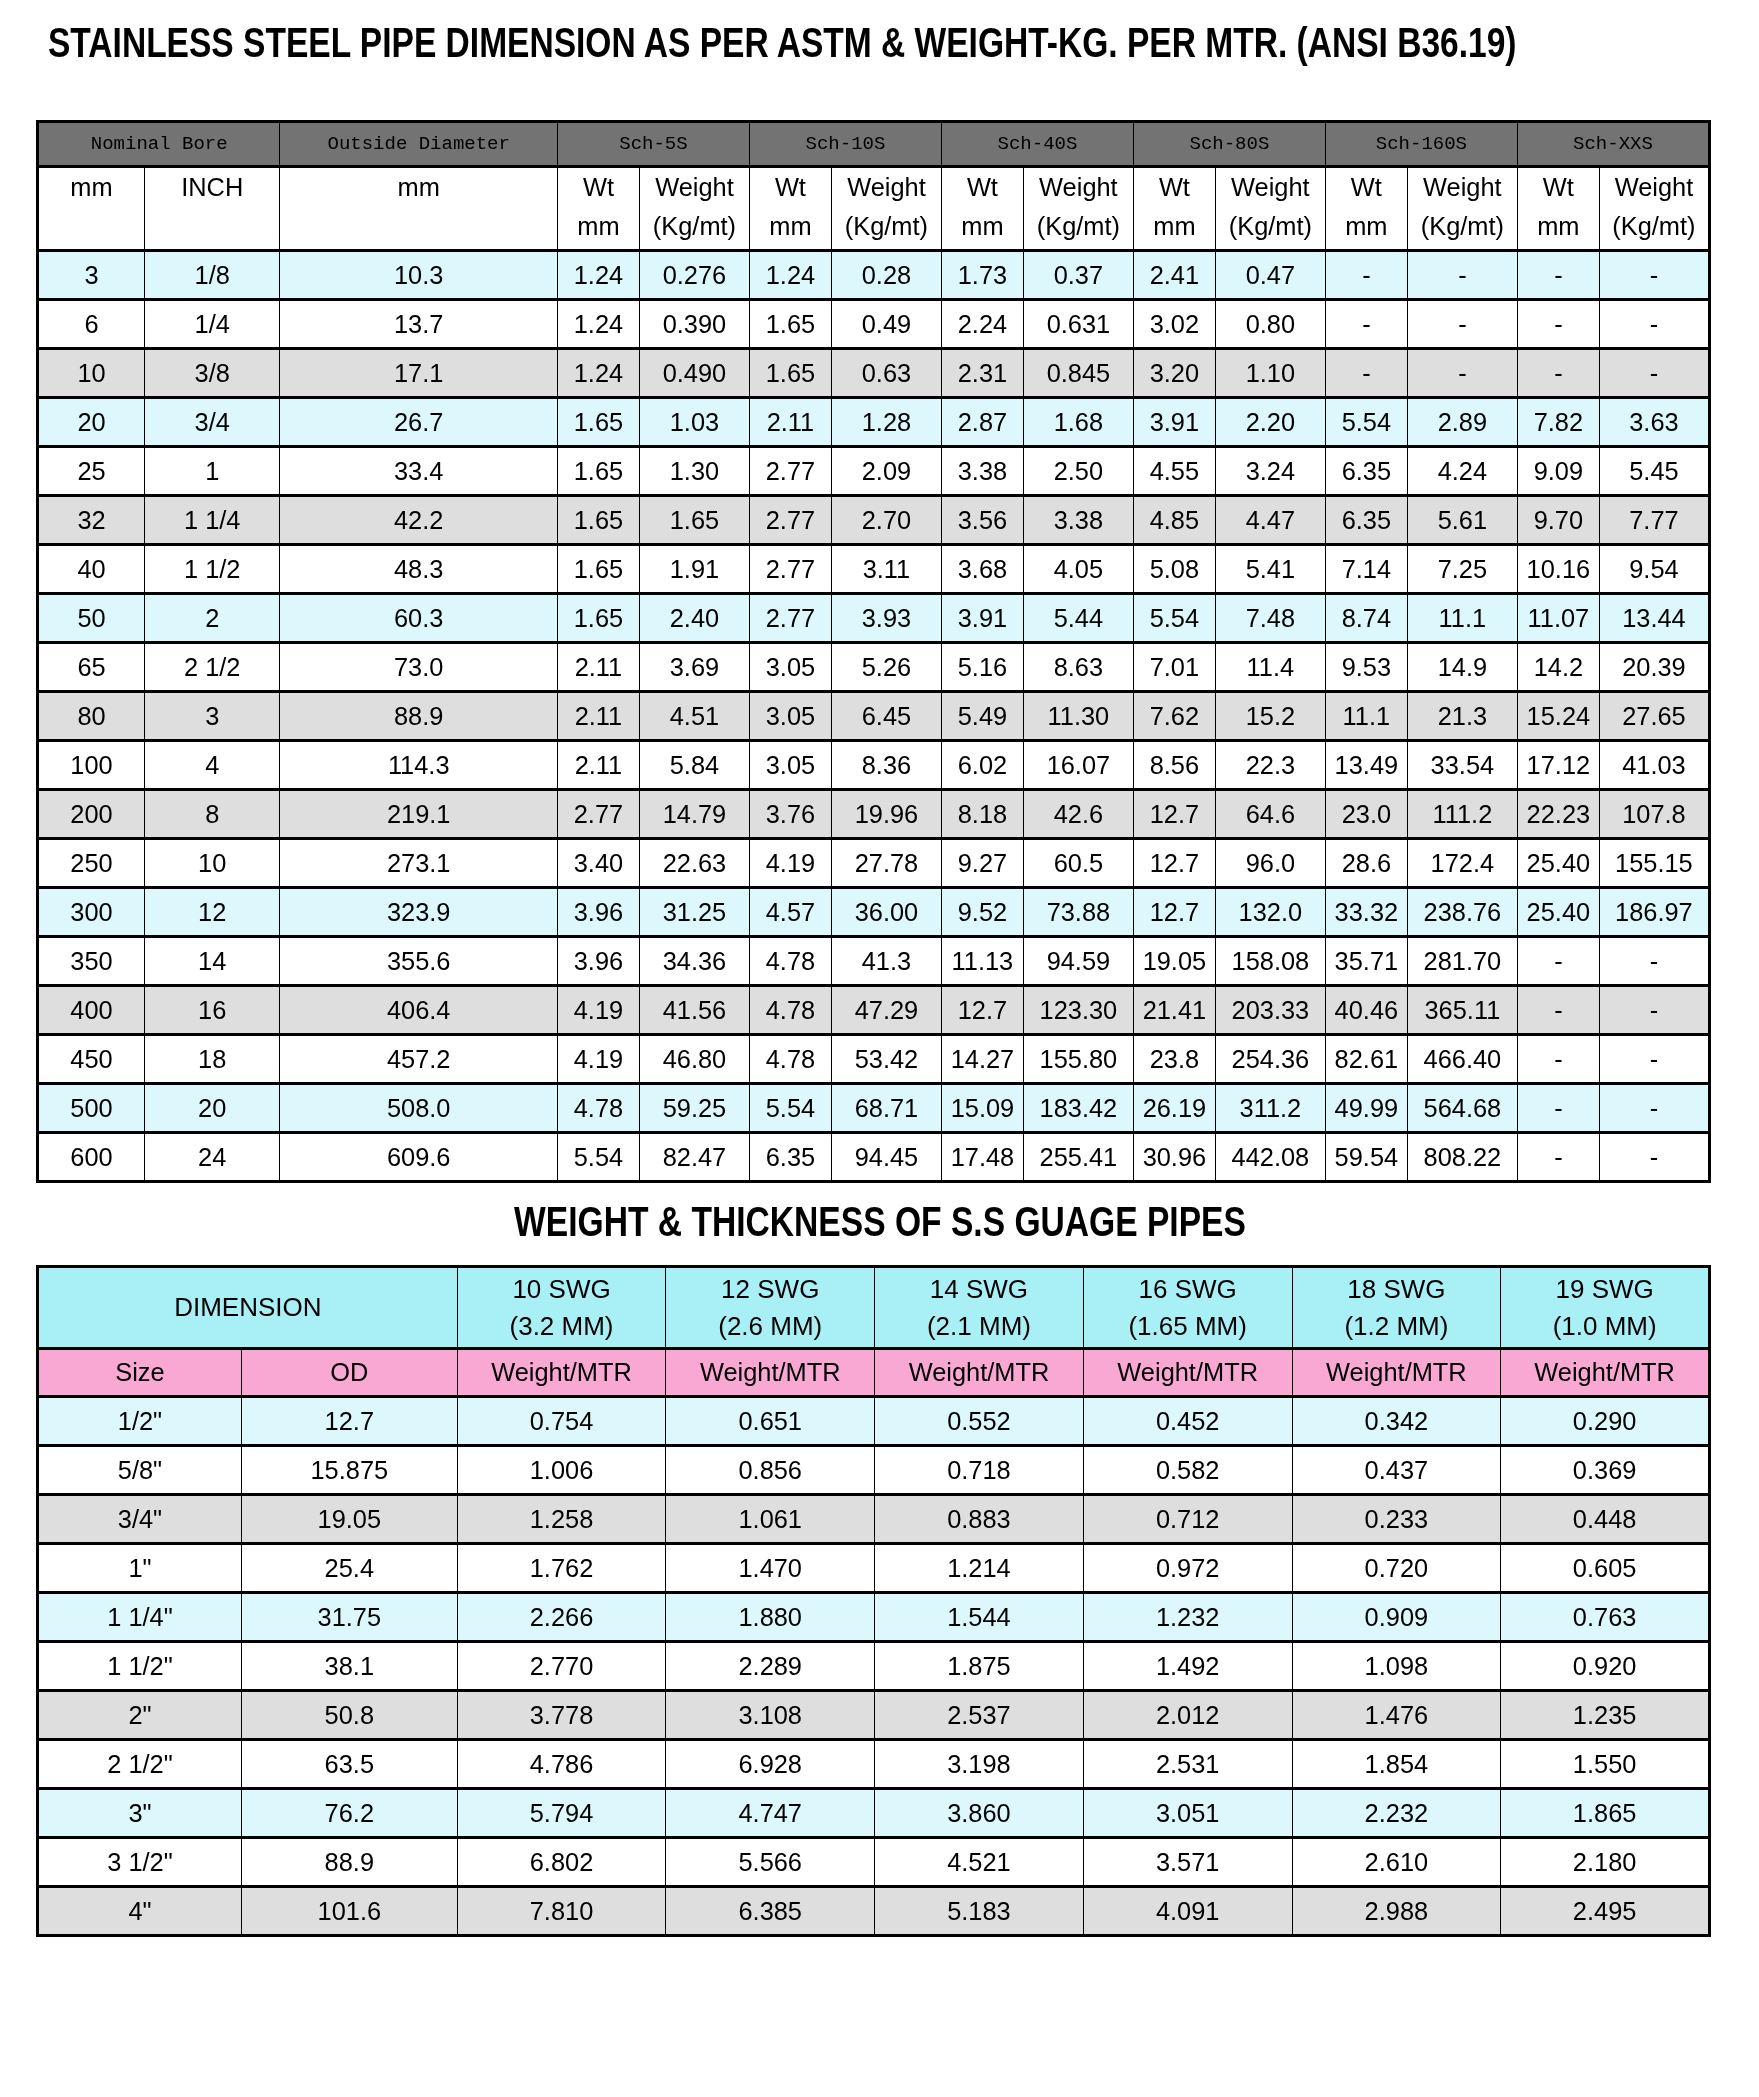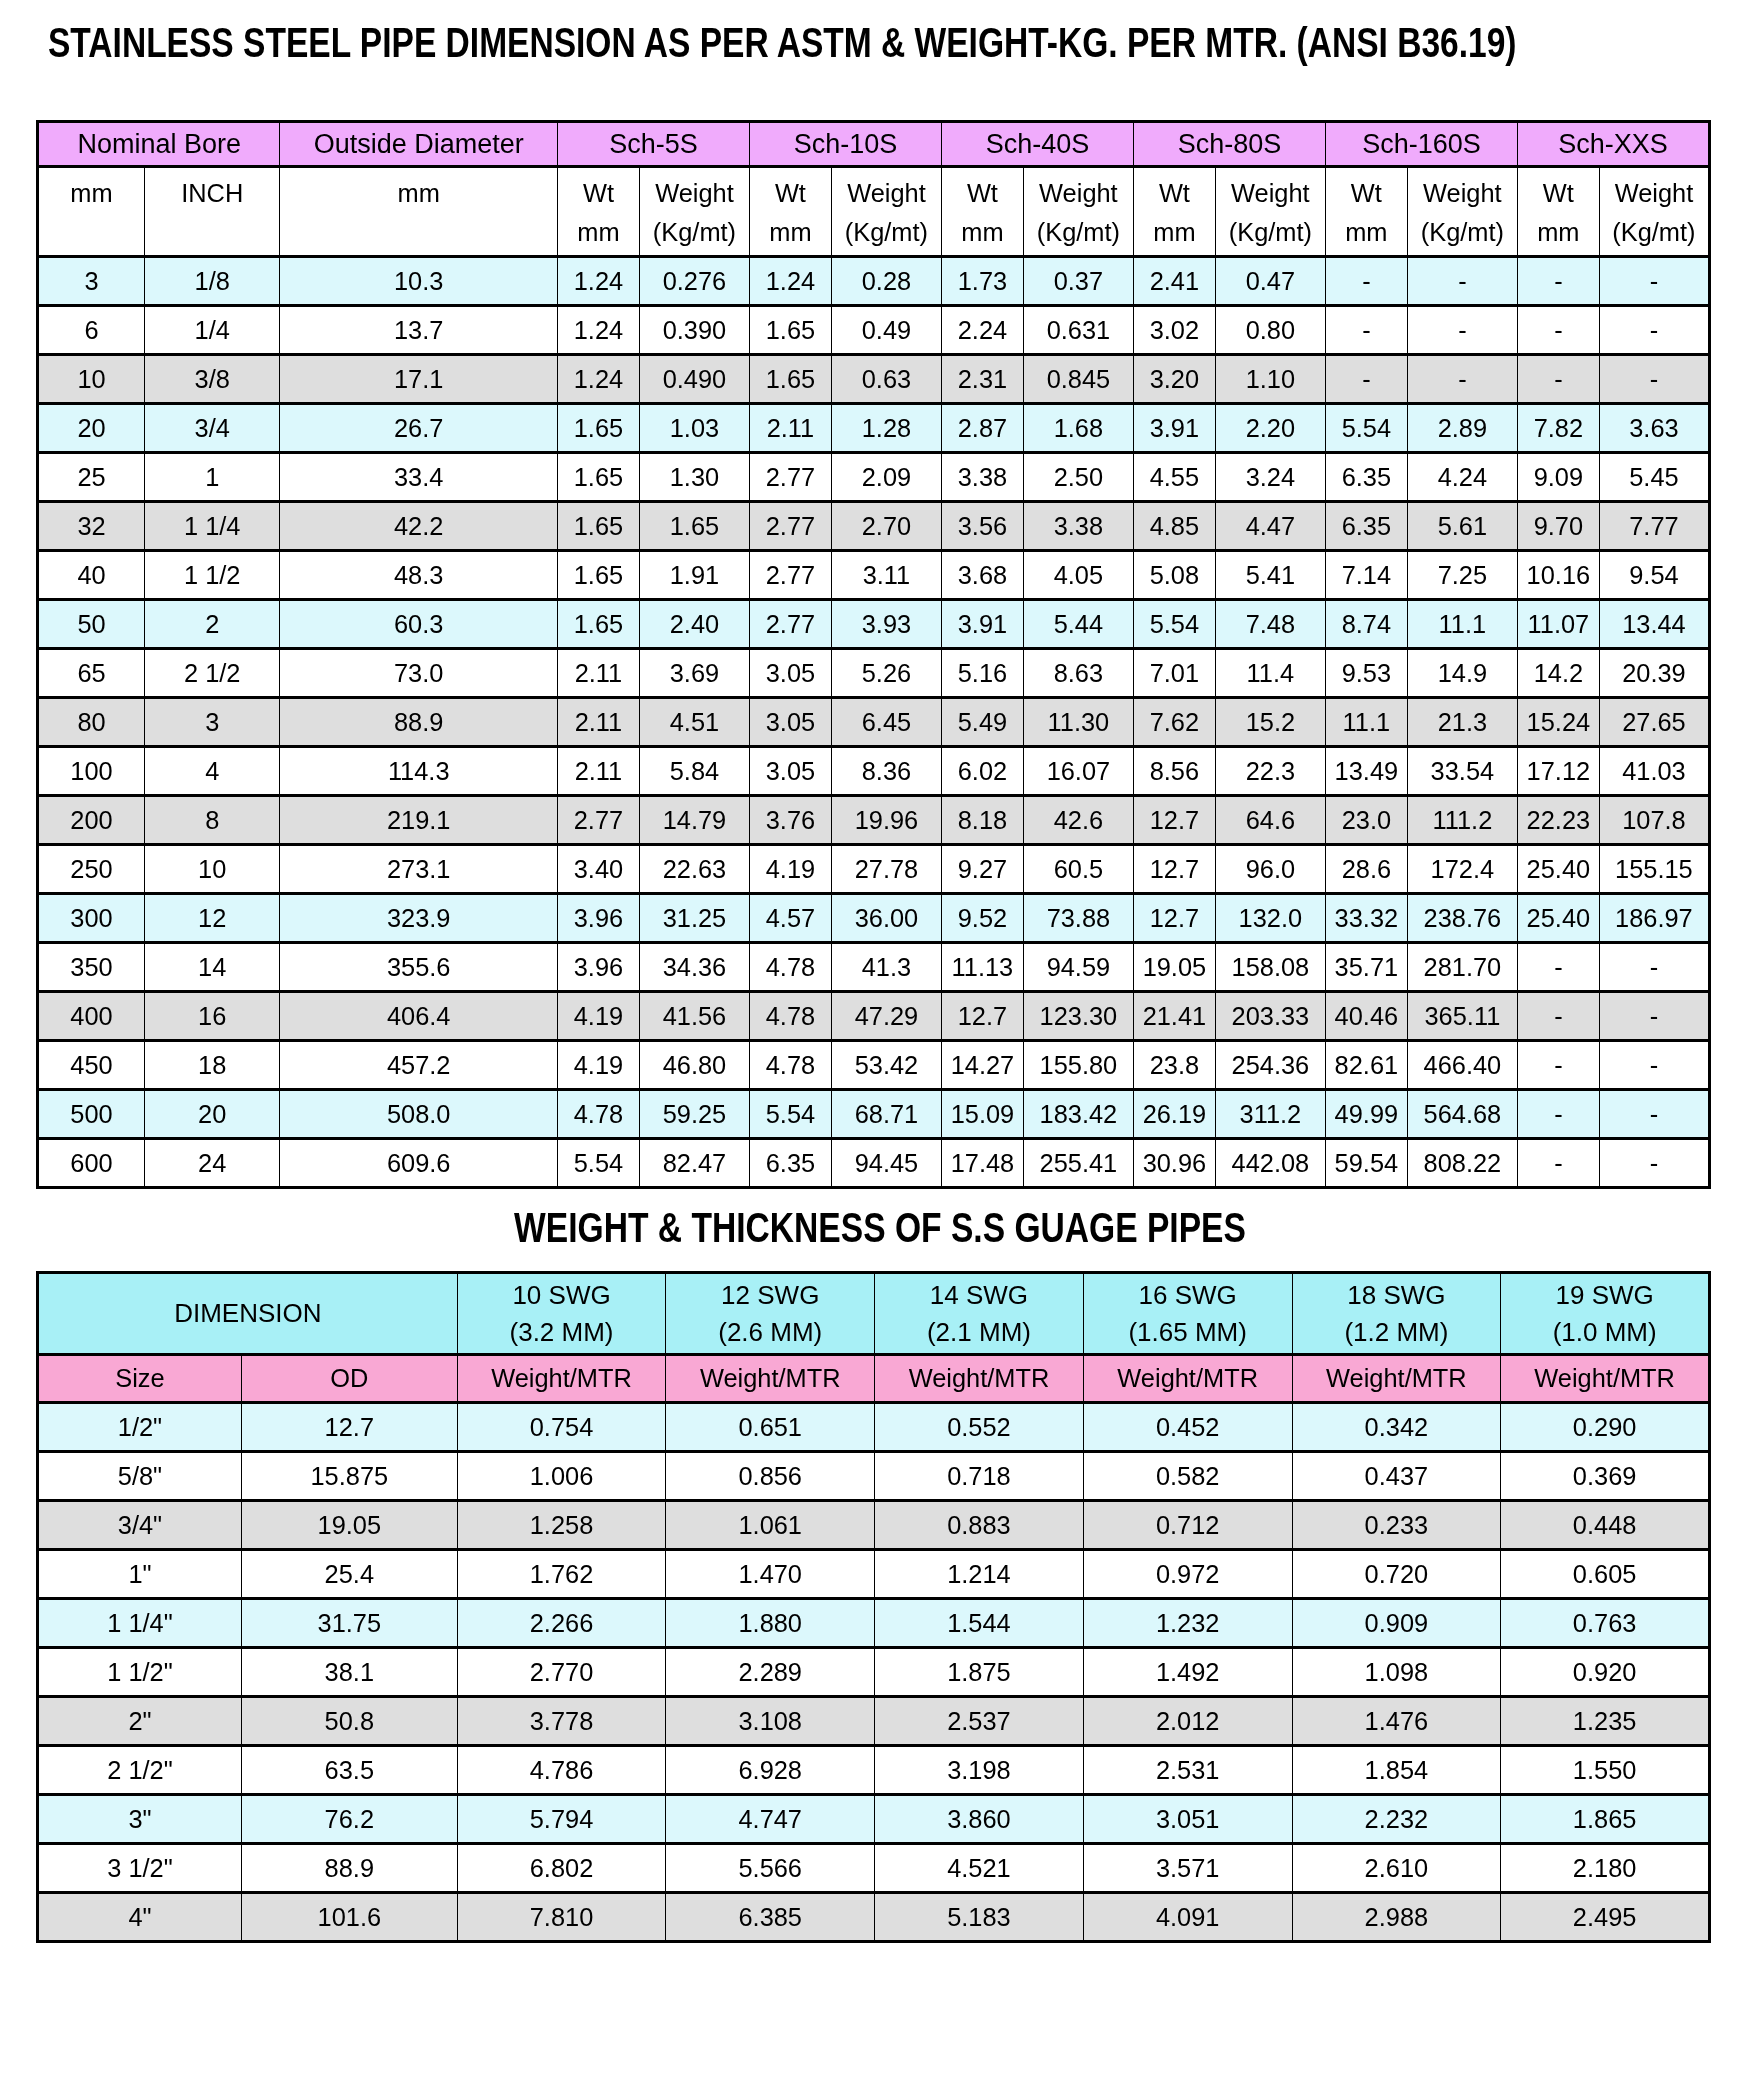--- a/index.html
+++ b/index.html
@@ -51,28 +51,28 @@
     vertical-align: middle;
     font-size: 25.4px;
     font-weight: normal;
     padding: 0;
     overflow: hidden;
   }
   
   #pipe-table { margin-top: 53px; }
   #pipe-table thead tr.group-row th {
     height: 42px;
-    background: #f0abfc;
-    font-size: 27px;
+    background: #737373;
+    font-size: 19px;
+    font-family: Liberation Mono, monospace;
   }
   #pipe-table thead tr.sub-row th {
     height: 81px;
     background: #ffffff;
     vertical-align: top;
-    padding-top: 6px;
     line-height: 39px;
   }
   #pipe-table tbody td { height: 46px; }
   
   #gauge-table thead tr.group-row th {
     height: 79px;
     background: #A8F0F6;
     font-size: 26px;
     line-height: 37px;
     vertical-align: middle;

